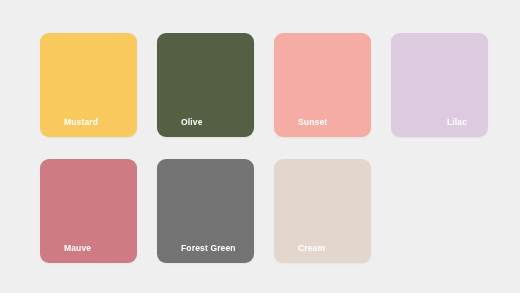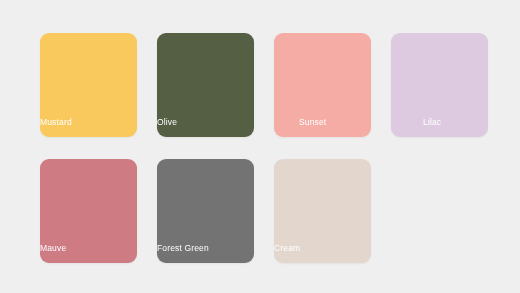--- a/index.html
+++ b/index.html
@@ -32,45 +32,45 @@
     position: relative;
     width: 97px;
     height: 104px;
     border-radius: 9px;
     box-sizing: border-box;
     overflow: hidden;
     box-shadow: 0 1px 2px rgba(0,0,0,0.05);
   }
   .swatch-label {
     position: absolute;
-    left: 0;
+    left: 24px;
     bottom: 11px;
     font-size: 8.5px;
-    font-weight: normal;
+    font-weight: bold;
     letter-spacing: 0.15px;
     line-height: 1;
     color: #ffffff;
     white-space: nowrap;
   }
 </style>
 </head>
 <body style="background: rgb(239, 239, 239);">
 
 <div id="palette-board" style="background: rgb(239, 239, 239);">
 
   <div class="swatch" style="background: rgb(249, 201, 93);">
     <span class="swatch-label" style="color: rgb(255, 255, 255);">Mustard</span>
   </div>
 
   <div class="swatch" style="background: rgb(85, 95, 68);">
     <span class="swatch-label" style="color: rgb(255, 255, 255);">Olive</span>
   </div>
 
   <div class="swatch" style="background: rgb(245, 172, 164);">
-    <span class="swatch-label" style="color: rgb(255, 255, 255); margin-left: 25px;">Sunset</span>
+    <span class="swatch-label" style="color: rgb(255, 255, 255);">Sunset</span>
   </div>
 
   <div class="swatch" style="background: rgb(221, 202, 224);">
     <span class="swatch-label" style="color: rgb(255, 255, 255); margin-left: 32px;">Lilac</span>
   </div>
 
   <div class="swatch" style="background: rgb(206, 123, 131); padding-left: 31px;">
     <span class="swatch-label" style="color: rgb(255, 255, 255);">Mauve</span>
   </div>
 

